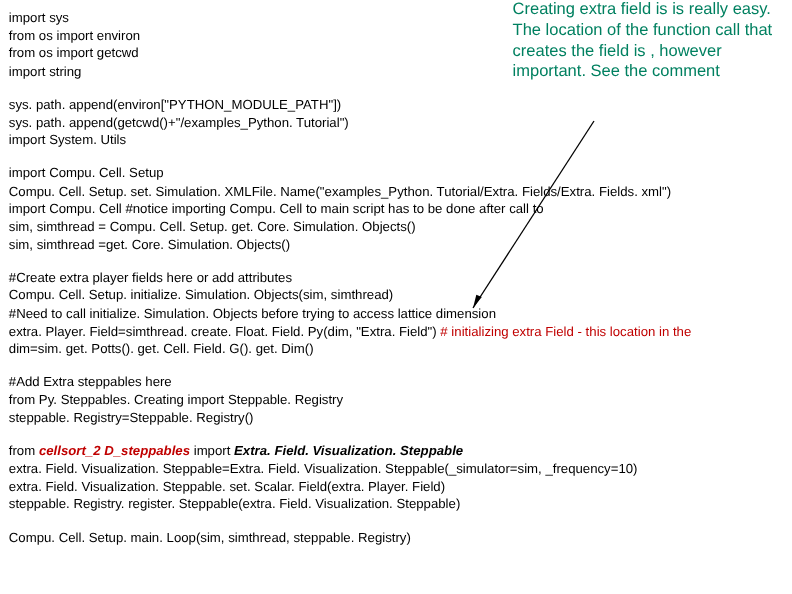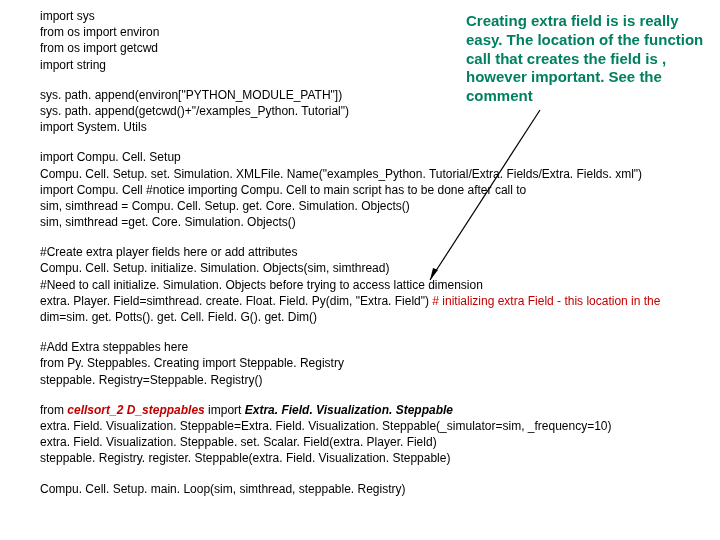--- a/index.html
+++ b/index.html
@@ -10,35 +10,35 @@
     box-sizing: border-box;
     font-family: Arial, Helvetica, sans-serif;
     font-size: 12px;
     line-height: 1.35;
     color: #000;
     background: #fff;
     position: relative;
   }
   .callout {
     position: absolute;
-    top: 12px;
+    top: 0;
     right: 14px;
     width: 240px;
     font-size: 15px;
-    font-weight: bold;
+    font-weight: normal;
     color: #008060;
     line-height: 1.25;
   }
   svg.arrow {
     position: absolute;
     top: 110px;
     left: 430px;
     overflow: visible;
   }
-  .block { margin-bottom: 14px; margin-left: 32px; }
+  .block { margin-bottom: 14px; }
   .red { color: #c00000; }
   b { font-weight: bold; font-style: italic; }
 </style>
 </head>
 <body>
 
 <div class="callout">Creating extra field is is really easy. The location of the function call that creates the field is , however important. See the comment</div>
 
 <svg class="arrow" width="160" height="180">
   <line x1="110" y1="0" x2="0" y2="170" stroke="#000" stroke-width="1.2"></line>

